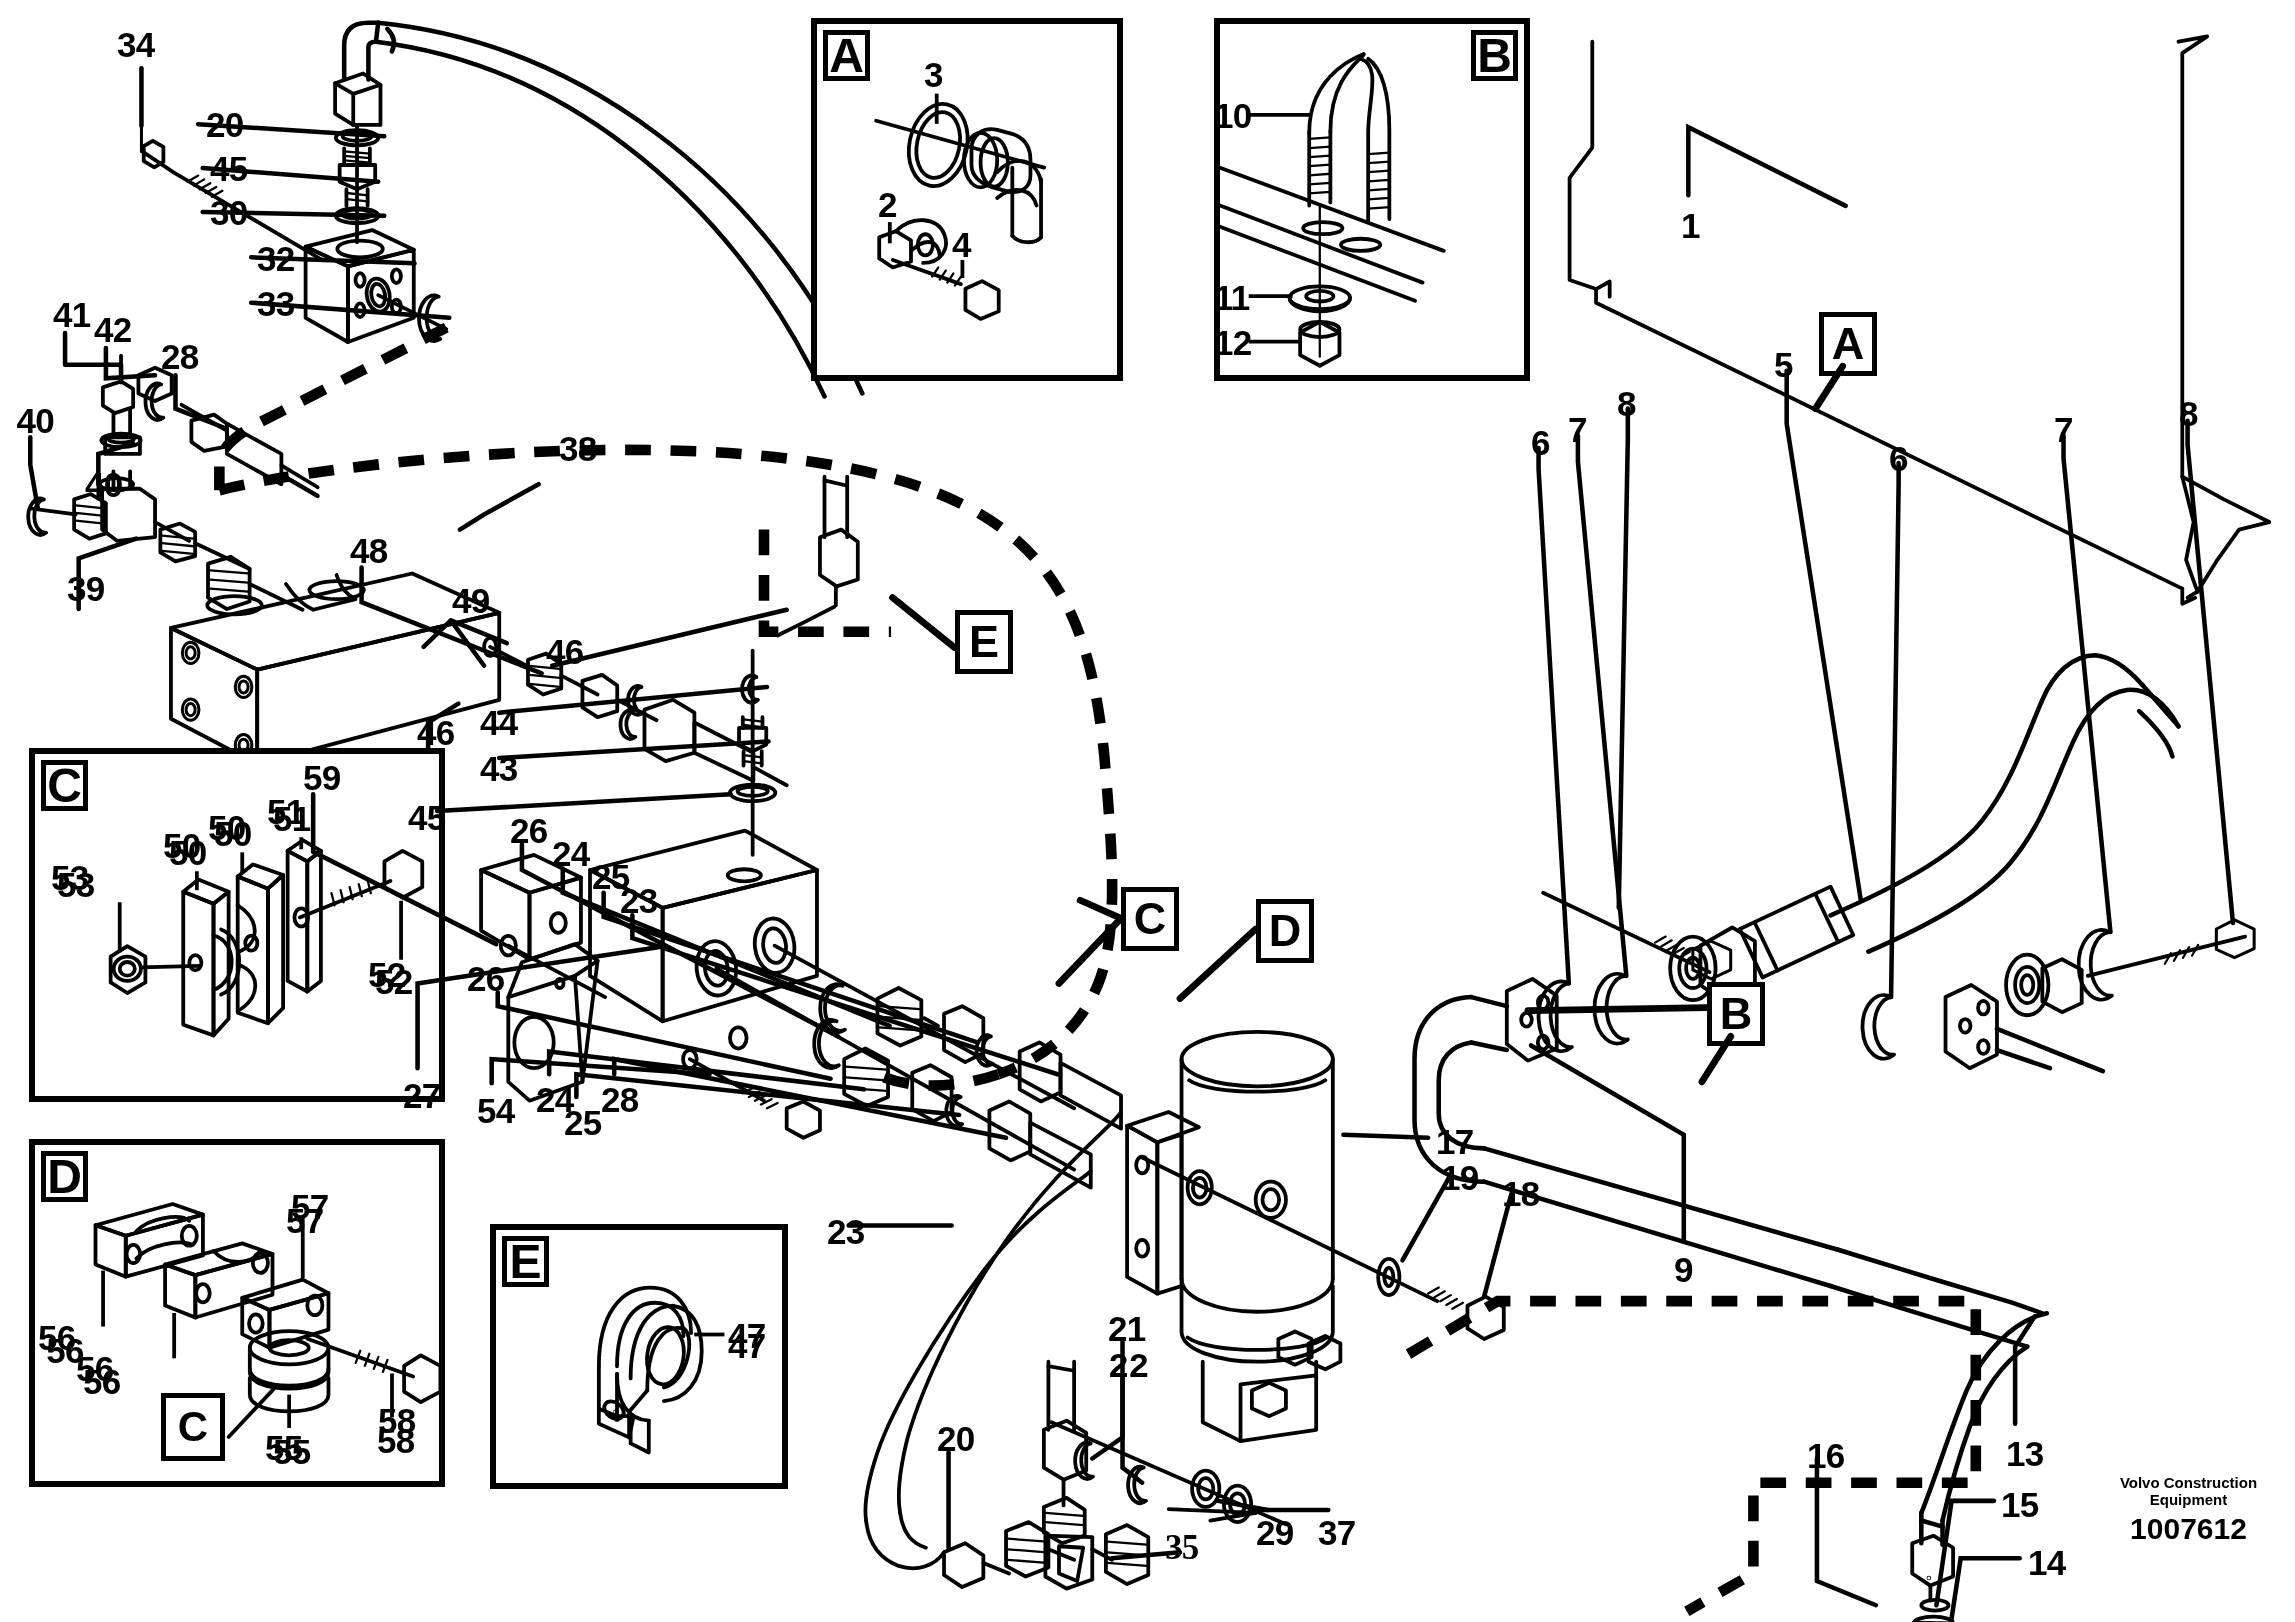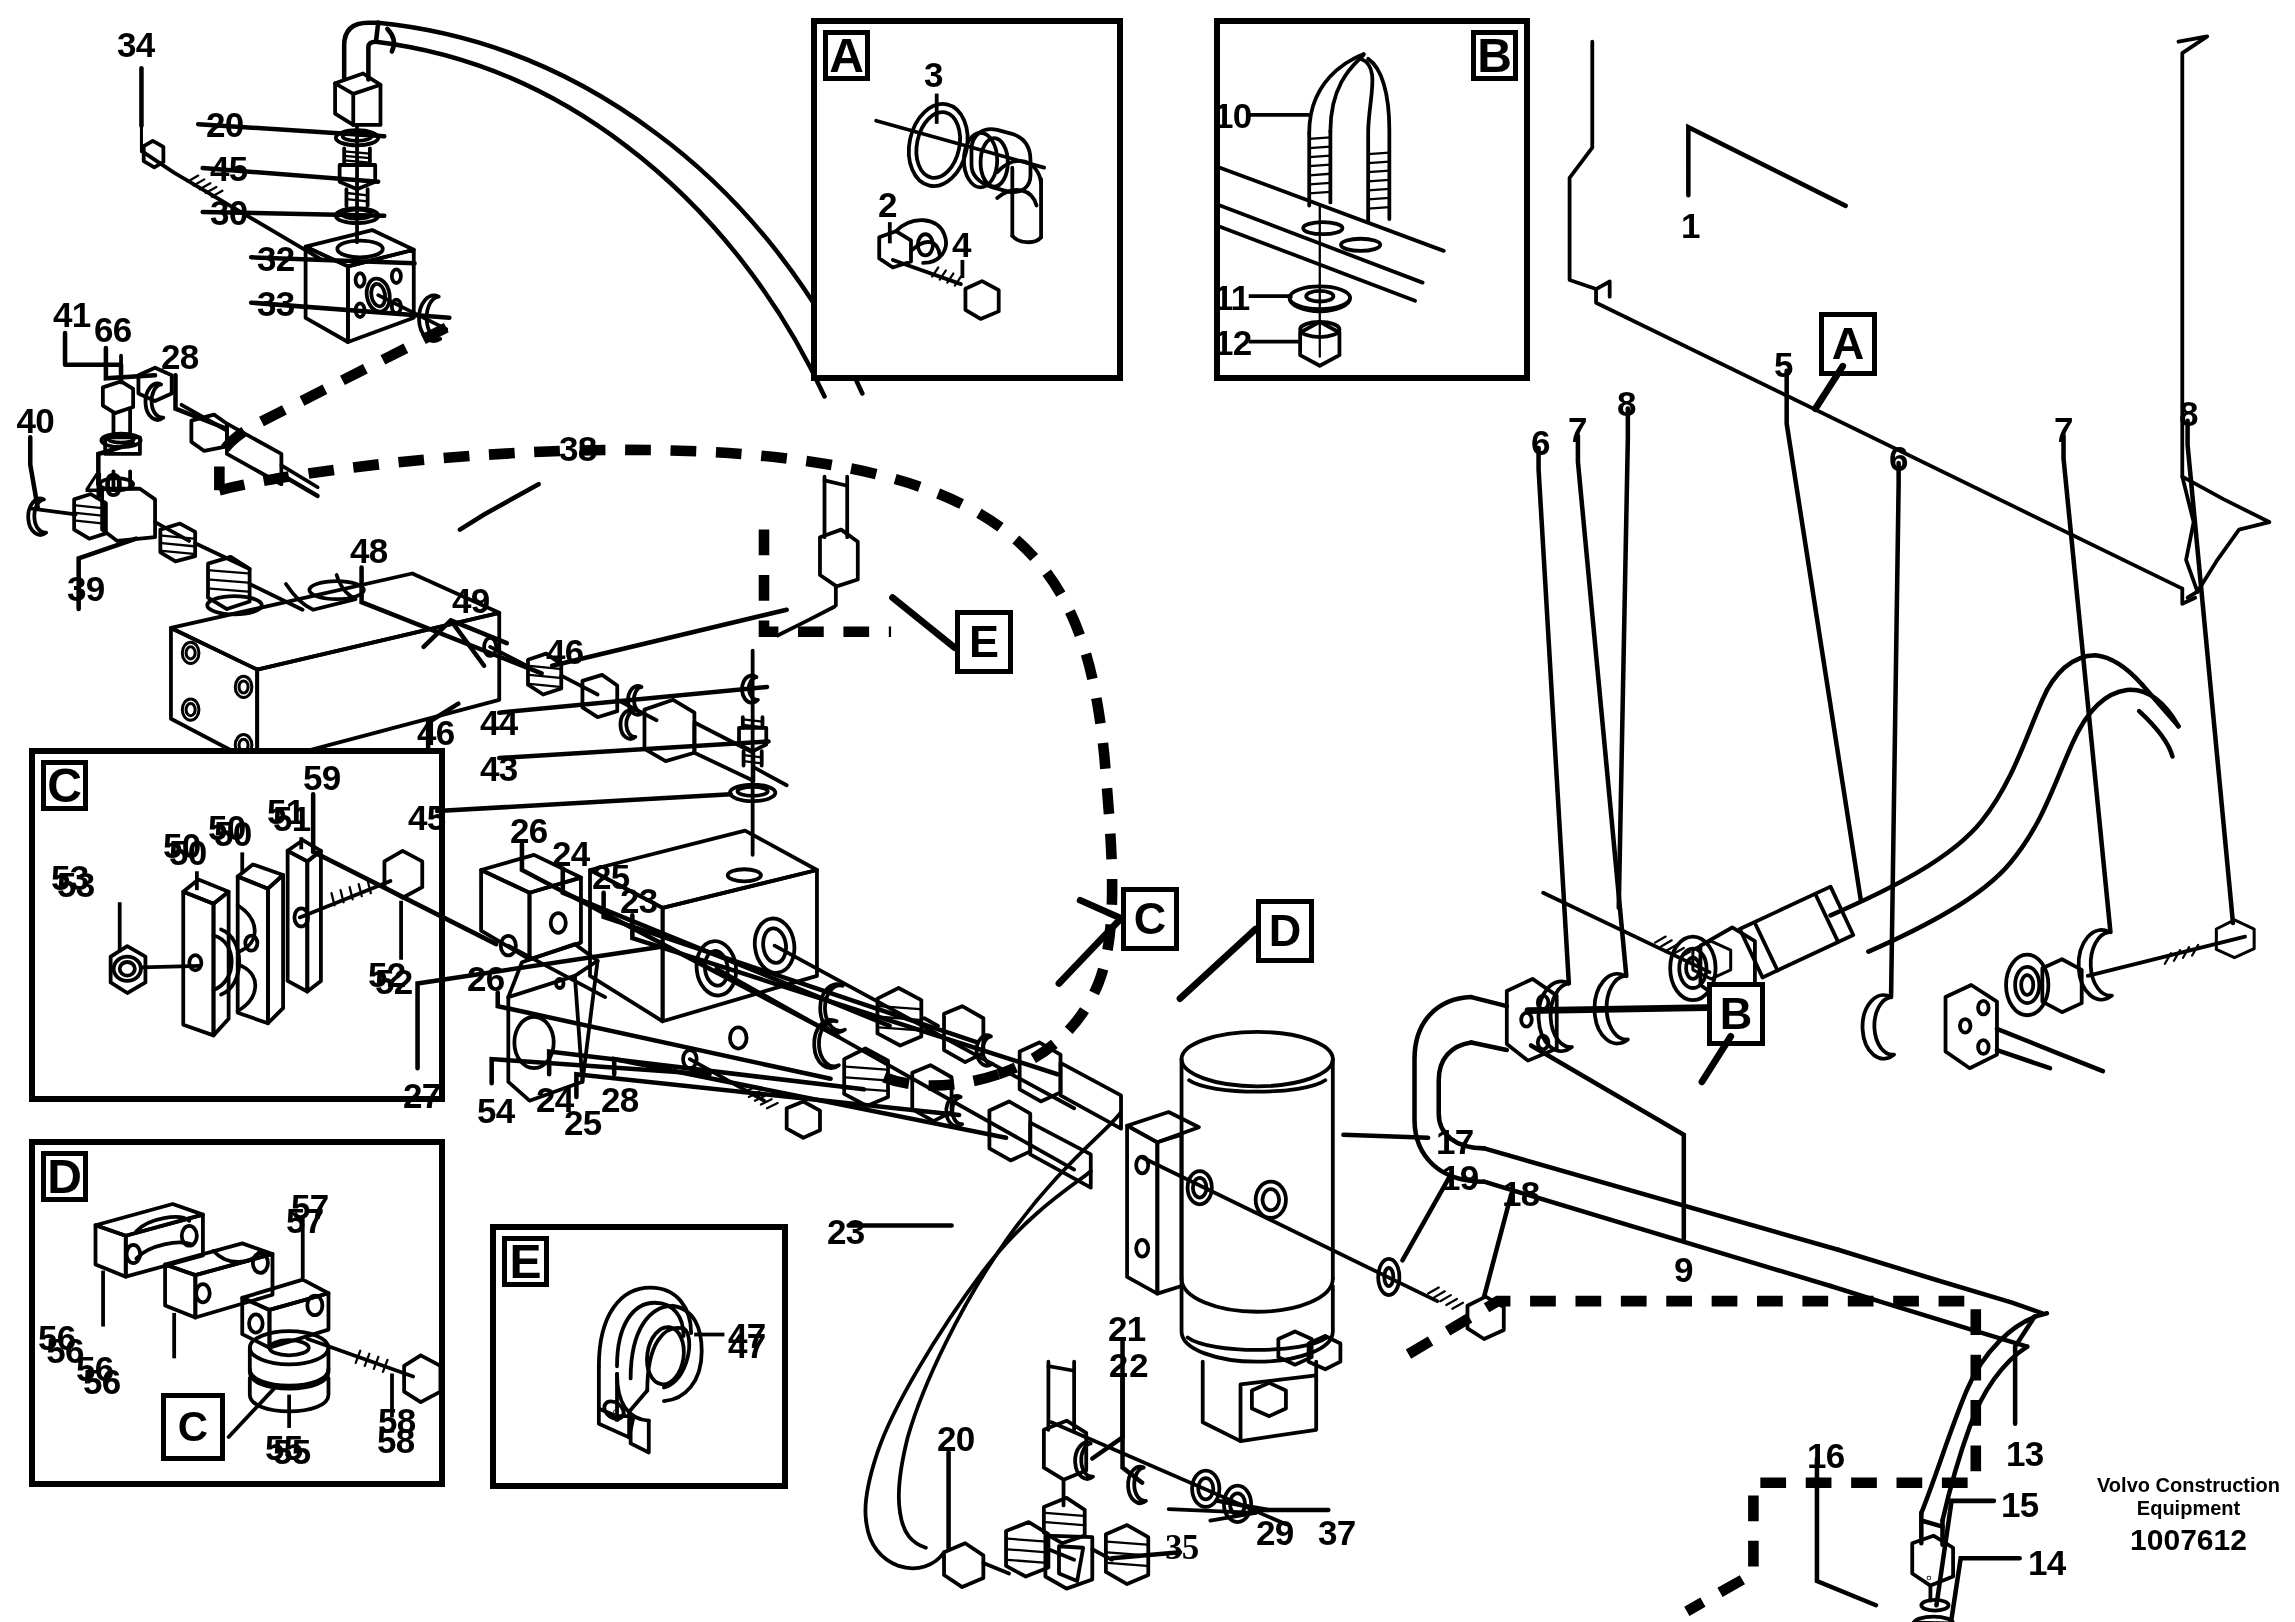--- a/index.html
+++ b/index.html
@@ -10,21 +10,21 @@
        color:#000;white-space:nowrap;line-height:1;}
   .num{font-size:35px;letter-spacing:-0.8px;}
   .boxref{position:absolute;border:5.3px solid #000;background:#fff;
           display:flex;align-items:center;justify-content:center;
           font-weight:bold;font-size:45px;font-family:"Liberation Sans",sans-serif;}
   .detailbox{position:absolute;border:6.8px solid #000;background:#fff;box-sizing:border-box;}
   .detailtag{position:absolute;border:5.3px solid #000;background:#fff;
              width:47px;height:51px;display:flex;align-items:center;justify-content:center;
              font-weight:bold;font-size:48px;font-family:"Liberation Sans",sans-serif;box-sizing:border-box;}
   #footer{position:absolute;text-align:center;}
-  .flogo{font-size:20px;font-weight:bold;line-height:1.15;}
+  .flogo{font-size:15px;font-weight:bold;line-height:1.15;}
   .fnum{font-size:30px;font-weight:bold;margin-top:3px;letter-spacing:0px;}
 </style>
 </head>
 <body>
 
 <div id="sheet">
 
 <svg width="2295" height="1622" viewBox="0 0 3034 2144">
   <g fill="none" stroke="#000" stroke-width="5" stroke-linecap="round" stroke-linejoin="round">
 
@@ -724,21 +724,21 @@
 </svg>
 
 <div id="callout-layer">
       <div class="lbl num" style="left: 117px; top: 26.5px;">34</div>
       <div class="lbl num" style="left: 206px; top: 107px;">20</div>
       <div class="lbl num" style="left: 210px; top: 151px;">45</div>
       <div class="lbl num" style="left: 210px; top: 195px;">30</div>
       <div class="lbl num" style="left: 257px; top: 241px;">32</div>
       <div class="lbl num" style="left: 257px; top: 286px;">33</div>
       <div class="lbl num" style="left: 53px; top: 297px;">41</div>
-      <div class="lbl num" style="left: 94px; top: 312px;">66</div>
+      <div class="lbl num" style="left: 94px; top: 312px;">42</div>
       <div class="lbl num" style="left: 161px; top: 339px;">28</div>
       <div class="lbl num" style="left: 16.6px; top: 403px;">40</div>
       <div class="lbl num" style="left: 85px; top: 467px;">40</div>
       <div class="lbl num" style="left: 67px; top: 571px;">39</div>
       <div class="lbl num" style="left: 539px; top: 431px; margin-left: 20px;">38</div>
       <div class="lbl num" style="left: 350px; top: 533px;">48</div>
       <div class="lbl num" style="left: 452px; top: 583px;">49</div>
       <div class="lbl num" style="left: 546px; top: 634px;">46</div>
       <div class="lbl num" style="left: 417px; top: 715px;">46</div>
       <div class="lbl num" style="left: 480px; top: 705px;">44</div>

